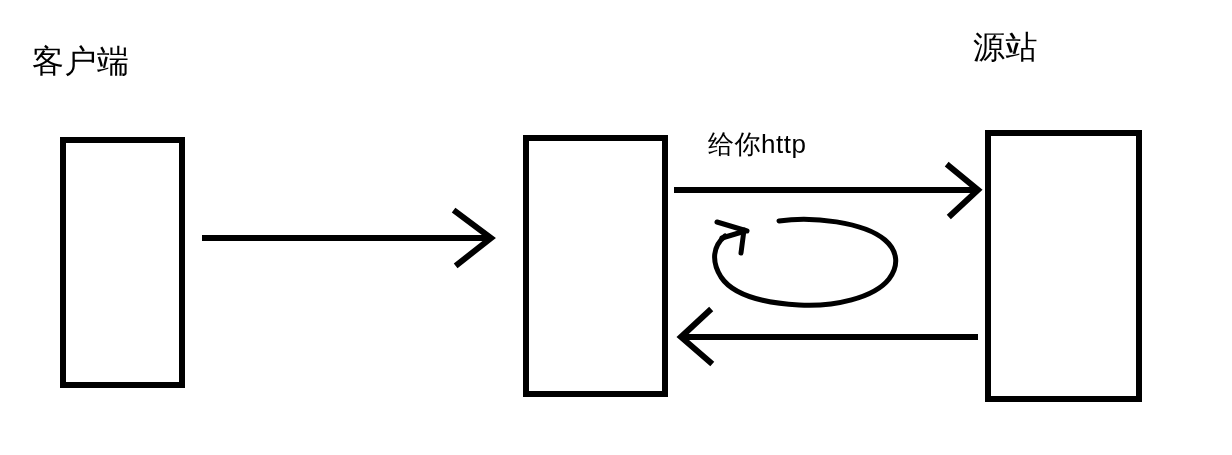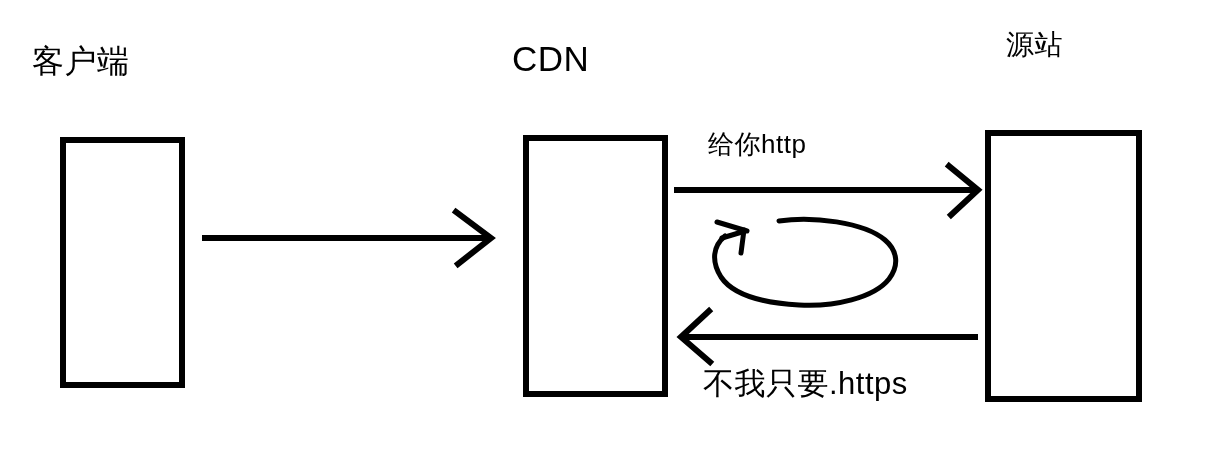--- a/index.html
+++ b/index.html
@@ -25,21 +25,21 @@
   }
   .label {
     position: absolute;
     white-space: nowrap;
     color: #000000;
     line-height: 1.1;
     letter-spacing: 0.5px;
   }
   .node-label-client { left: 32px;  top: 44px;  font-size: 32px; }
   .node-label-cdn    { left: 512px; top: 40px;  font-size: 35px; }
-  .node-label-origin { left: 1006px; top: 30px;  font-size: 28px; }
+  .node-label-origin { left: 973px; top: 30px;  font-size: 32px; }
   .arrow-label-1     { left: 250px; top: 188px; font-size: 30px; }
   .arrow-label-2     { left: 708px; top: 130px; font-size: 26px; }
   .arrow-label-3     { left: 703px; top: 367px; font-size: 31px; }
 </style>
 </head>
 <body>
 
 <div class="canvas">
 
   <svg class="shapes" viewBox="0 0 1232 455" xmlns="http://www.w3.org/2000/svg">
@@ -70,19 +70,17 @@
                C 874 298 834 307 799 305
                C 763 303 733 295 721 277
                C 711 261 713 246 725 236"></path>
       <path d="M 717 222 L 747 231"></path>
       <path d="M 722 238 L 742 232"></path>
       <path d="M 744 230 L 741 253"></path>
     </g>
   </svg>
 
   <div class="label node-label-client">客户端</div>
-  <div class="label node-label-cdn">CDN</div>
   <div class="label node-label-origin">源站</div>
 
   <div class="label arrow-label-2">给你http</div>
-  <div class="label arrow-label-3">不我只要.https</div>
 
 </div>
 
 </body></html>

